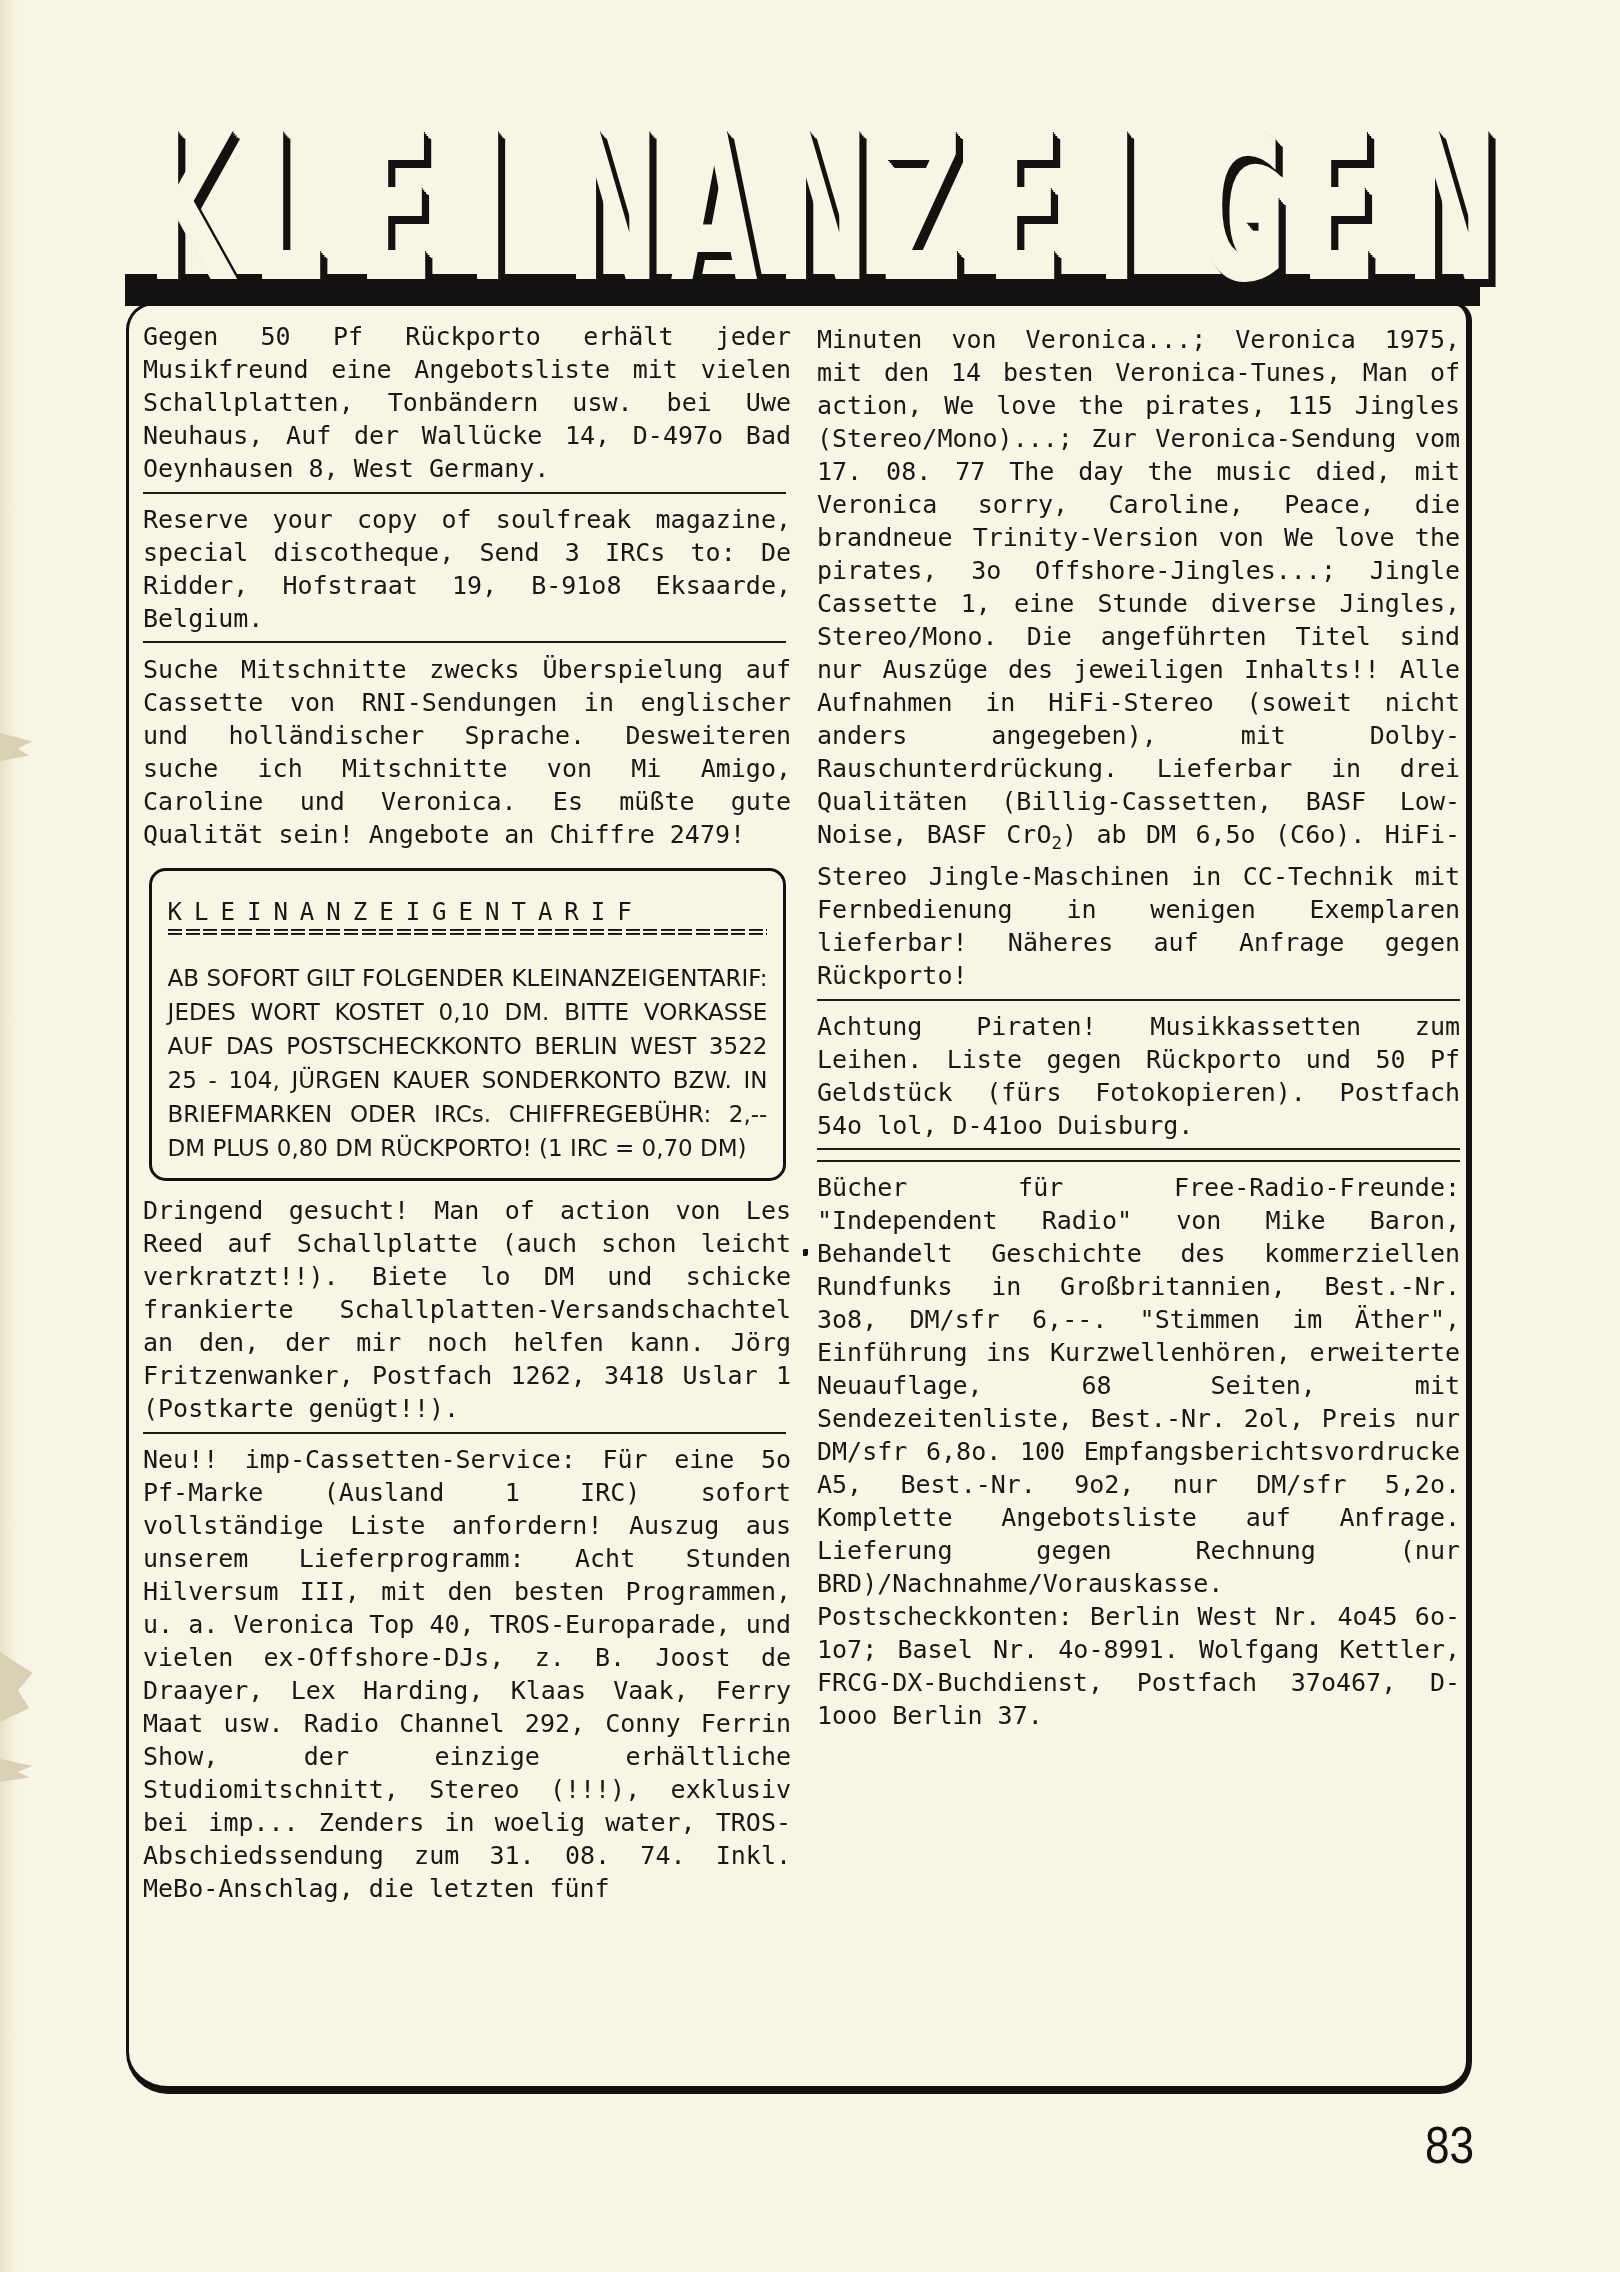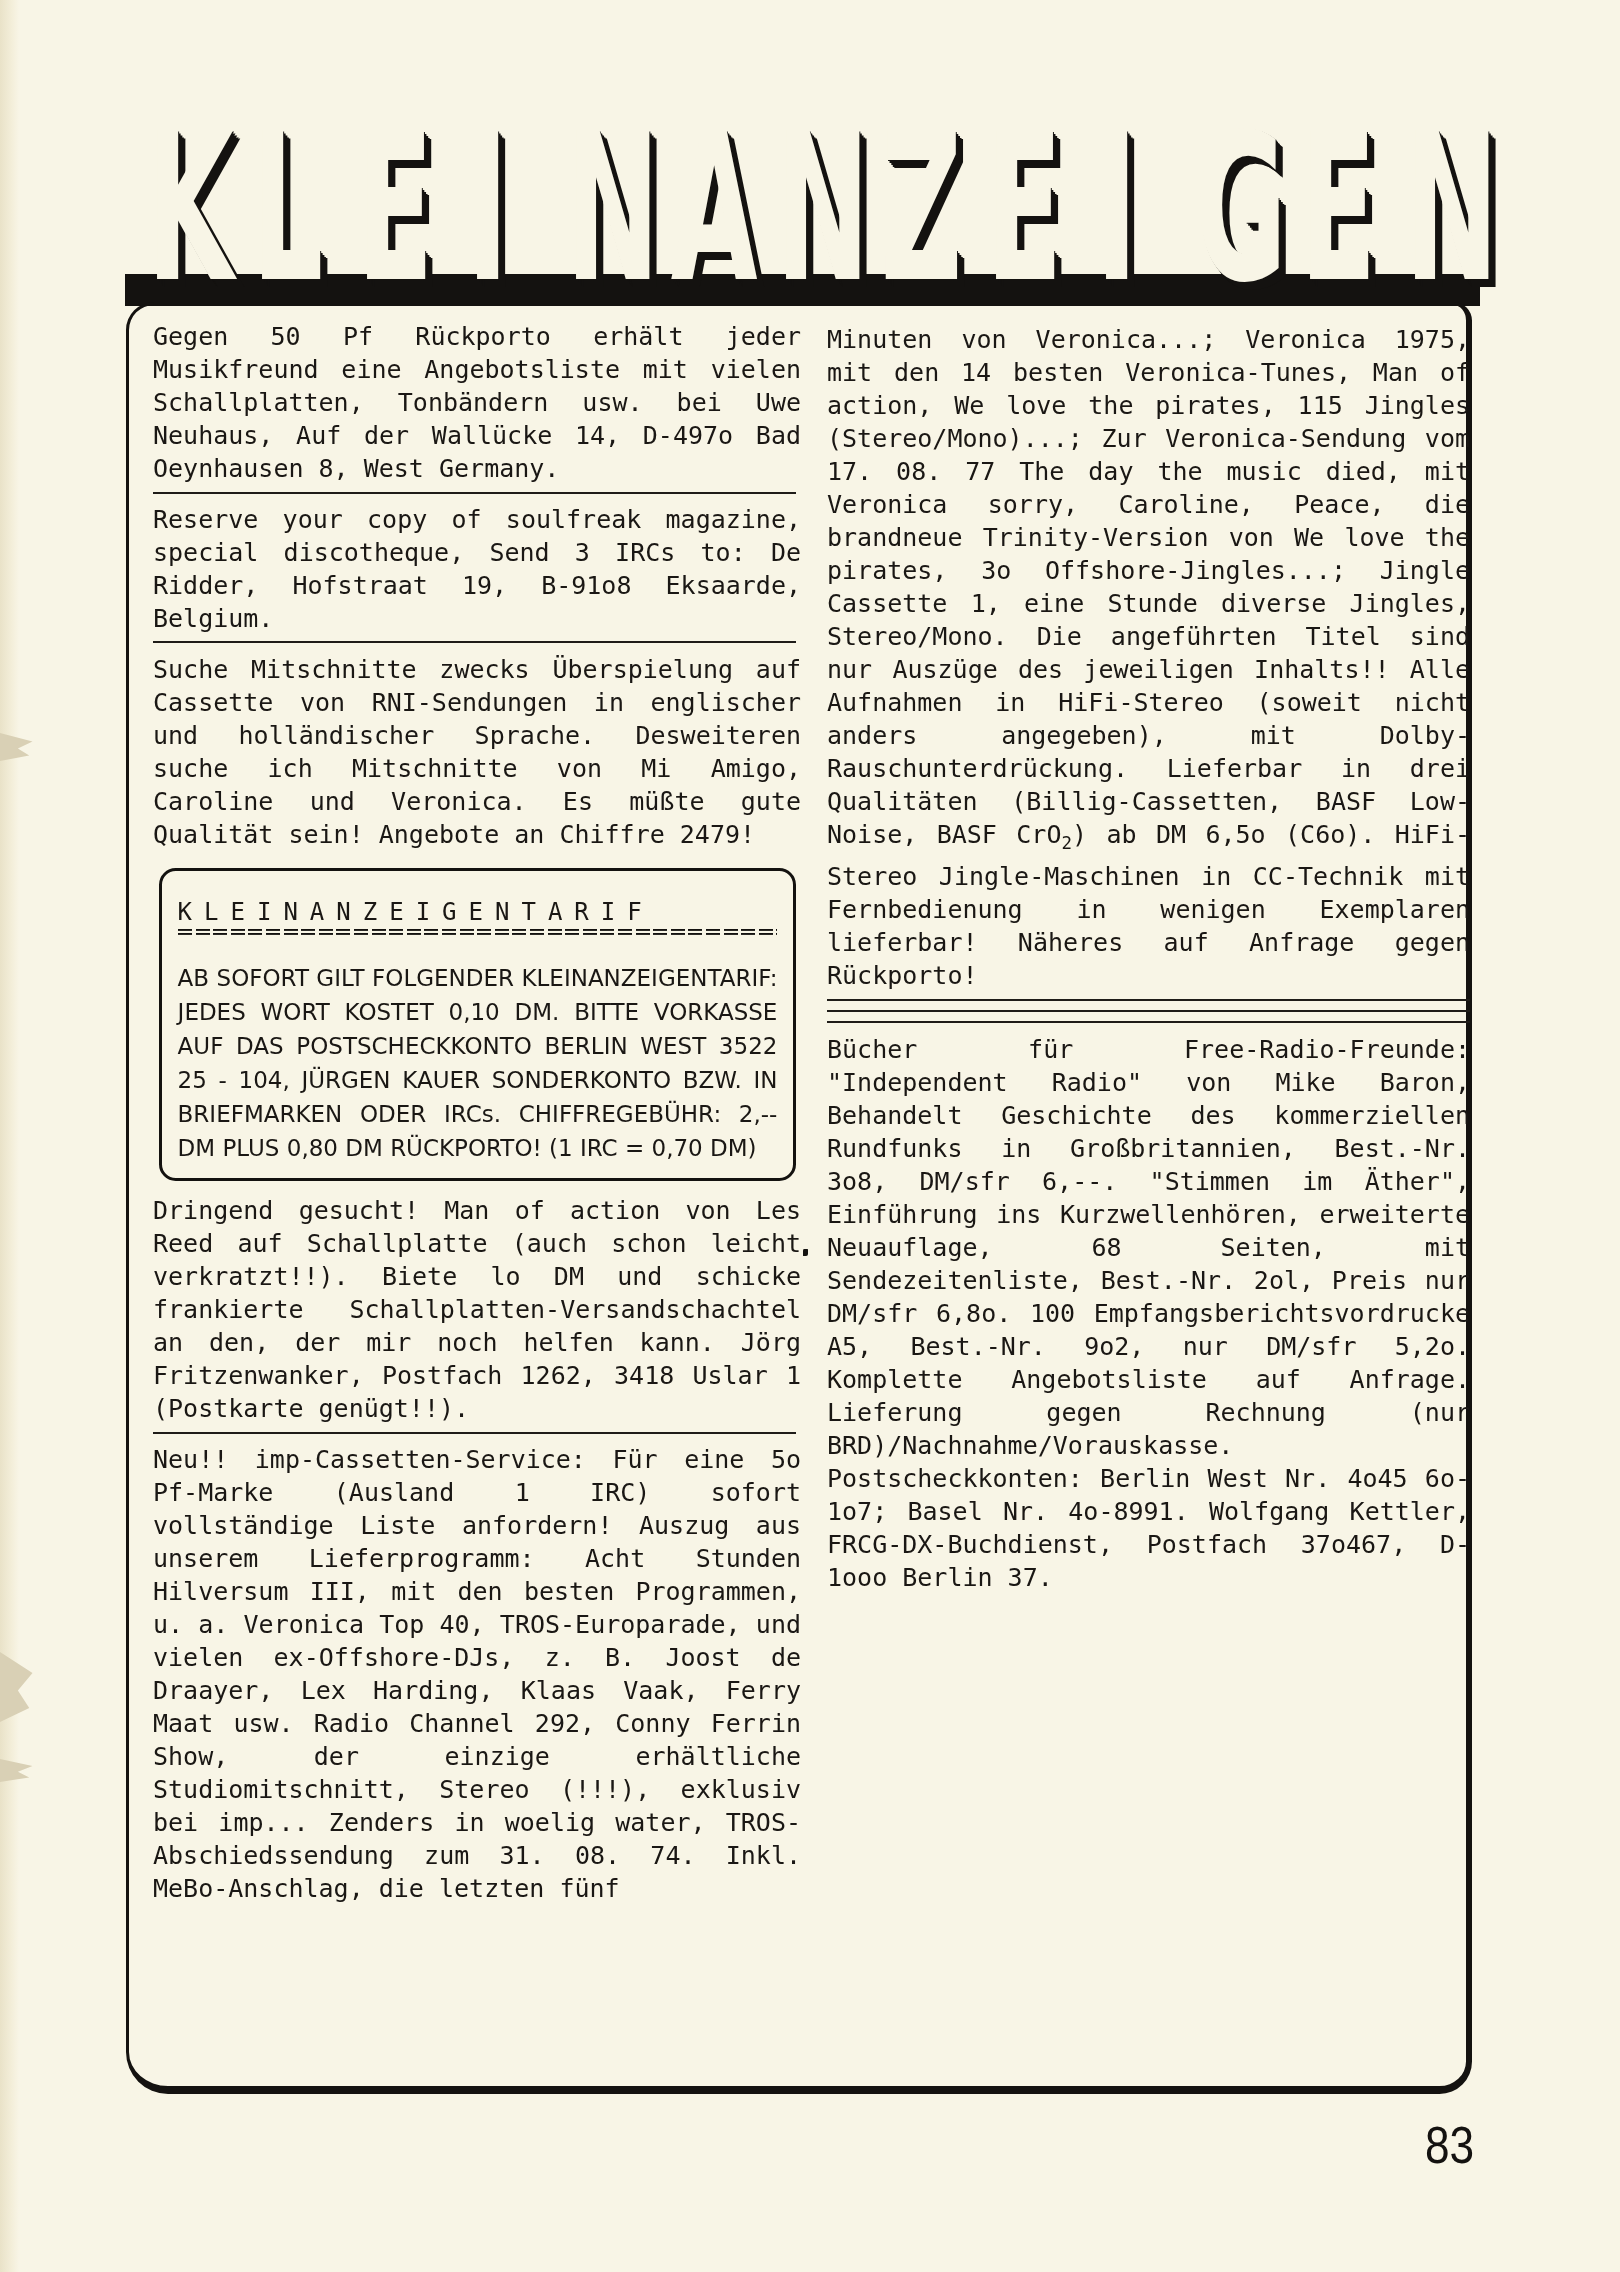--- a/index.html
+++ b/index.html
@@ -47,21 +47,20 @@
     position: absolute; left: 126px; top: 302px; width: 1346px; height: 1792px;
     border: 3.7px solid #141210;
     border-right-width: 6.5px; border-bottom-width: 8.4px;
     border-radius: 28px 18.6px 32.5px 42px;
     box-sizing: border-box;
   }
   .col {
     position: absolute; top: 320px;
     font-size: 25px; line-height: 33px;
     text-align: justify;
-    margin-left: 10px;
   }
   .col-left { left: 143px; width: 648px; }
   .col-right { left: 817px; width: 643px; top: 323px; }
   .ad { margin: 0; }
   .ad p { margin: 0; }
   .rule { border: 0; border-top: 2.3px solid #1f1c18; margin: 6.5px 0 9.3px 0; }
   .col-left .rule { margin-right: 4.6px; }
   .tarif-box {
     border: 3.2px solid #141210; border-radius: 16.7px;
     margin: 17.6px 4.6px 13px 5.6px;
@@ -145,20 +144,23 @@
   <div class="ad">
     <p>Neu!! imp-Cassetten-Service: Für eine 5o Pf-Marke (Ausland 1 IRC) sofort vollständige Liste anfordern! Auszug aus unserem Lieferprogramm: Acht Stunden Hilversum III, mit den besten Programmen, u. a. Veronica Top 40, TROS-Europarade, und vielen ex-Offshore-DJs, z. B. Joost de Draayer, Lex Harding, Klaas Vaak, Ferry Maat usw. Radio Channel 292, Conny Ferrin Show, der einzige erhältliche Studiomitschnitt, Stereo (!!!), exklusiv bei imp... Zenders in woelig water, TROS-Abschiedssendung zum 31. 08. 74. Inkl. MeBo-Anschlag, die letzten fünf</p>
   </div>
 </div>
 
 <div class="col col-right">
   <div class="ad">
     <p><span>Minuten von Veronica...; Veronica 1975, mit den 14 besten Veronica-Tunes, Man of action, We love the pirates, 115 Jingles (Stereo/Mono)...; Zur Veronica-Sendung vom 17. 08. 77 The day the music died, mit Veronica sorry, Caroline, Peace, die brandneue Trinity-Version von We love the pirates, 3o Offshore-Jingles...; Jingle Cassette 1, eine Stunde diverse Jingles, Stereo/Mono. Die angeführten Titel sind nur Auszüge des jeweiligen Inhalts!! Alle Aufnahmen in HiFi-Stereo (soweit nicht anders angegeben), mit Dolby-Rauschunterdrückung. Lieferbar in drei Qualitäten (Billig-Cassetten, BASF Low-Noise, BASF CrO</span><span class="sub">2</span><span>) ab DM 6,5o (C6o). HiFi-Stereo Jingle-Maschinen in CC-Technik mit Fernbedienung in wenigen Exemplaren lieferbar! Näheres auf Anfrage gegen Rückporto!</span></p>
   </div>
   <hr class="rule">
+  <div class="ad">
+    <p>Achtung Piraten! Musikkassetten zum Leihen. Liste gegen Rückporto und 50 Pf Geldstück (fürs Fotokopieren). Postfach 54o lol, D-41oo Duisburg.</p>
+  </div>
   <hr class="rule">
   <hr class="rule">
   <div class="ad">
     <p>Bücher für Free-Radio-Freunde: "Independent Radio" von Mike Baron, Behandelt Geschichte des kommerziellen Rundfunks in Großbritannien, Best.-Nr. 3o8, DM/sfr 6,--. "Stimmen im Äther", Einführung ins Kurzwellenhören, erweiterte Neuauflage, 68 Seiten, mit Sendezeitenliste, Best.-Nr. 2ol, Preis nur DM/sfr 6,8o. 100 Empfangsberichtsvordrucke A5, Best.-Nr. 9o2, nur DM/sfr 5,2o. Komplette Angebotsliste auf Anfrage. Lieferung gegen Rechnung (nur BRD)/Nachnahme/Vorauskasse. Postscheckkonten: Berlin West Nr. 4o45 6o-1o7; Basel Nr. 4o-8991. Wolfgang Kettler, FRCG-DX-Buchdienst, Postfach 37o467, D-1ooo Berlin 37.</p>
   </div>
 </div>
 
 <div class="speck" style="left:803px;top:1249px;"></div>
 
 <div class="page-number">83</div>

